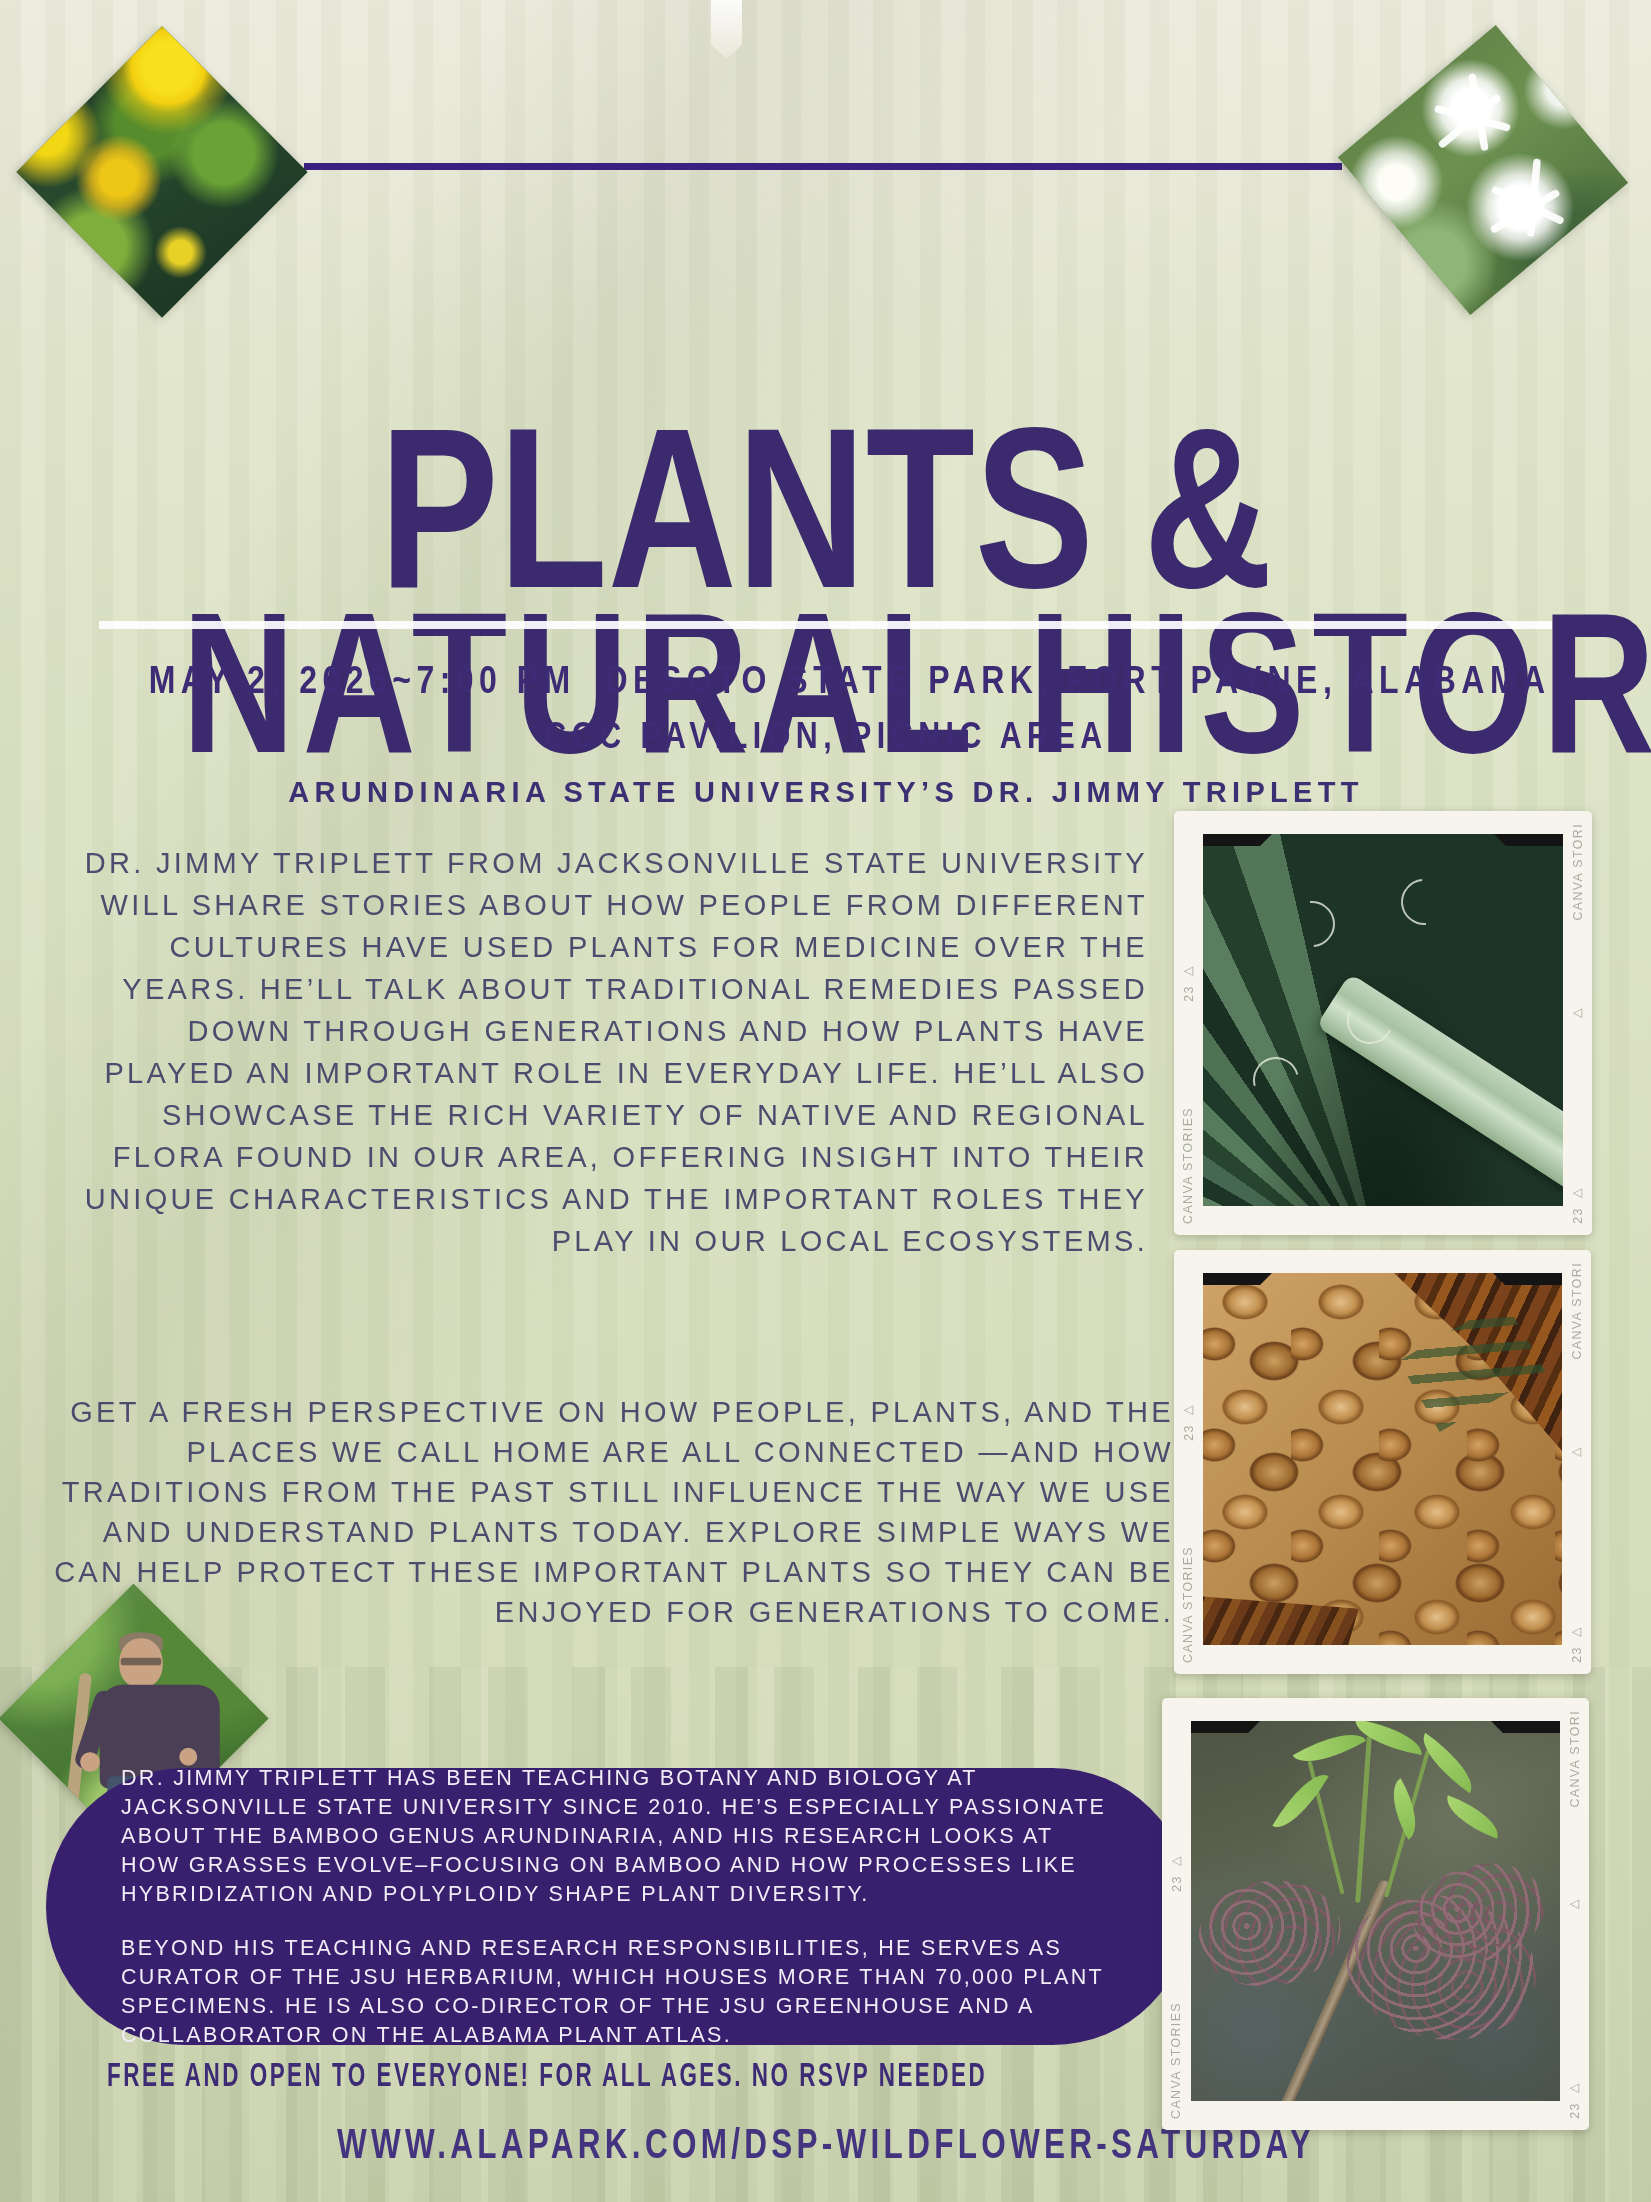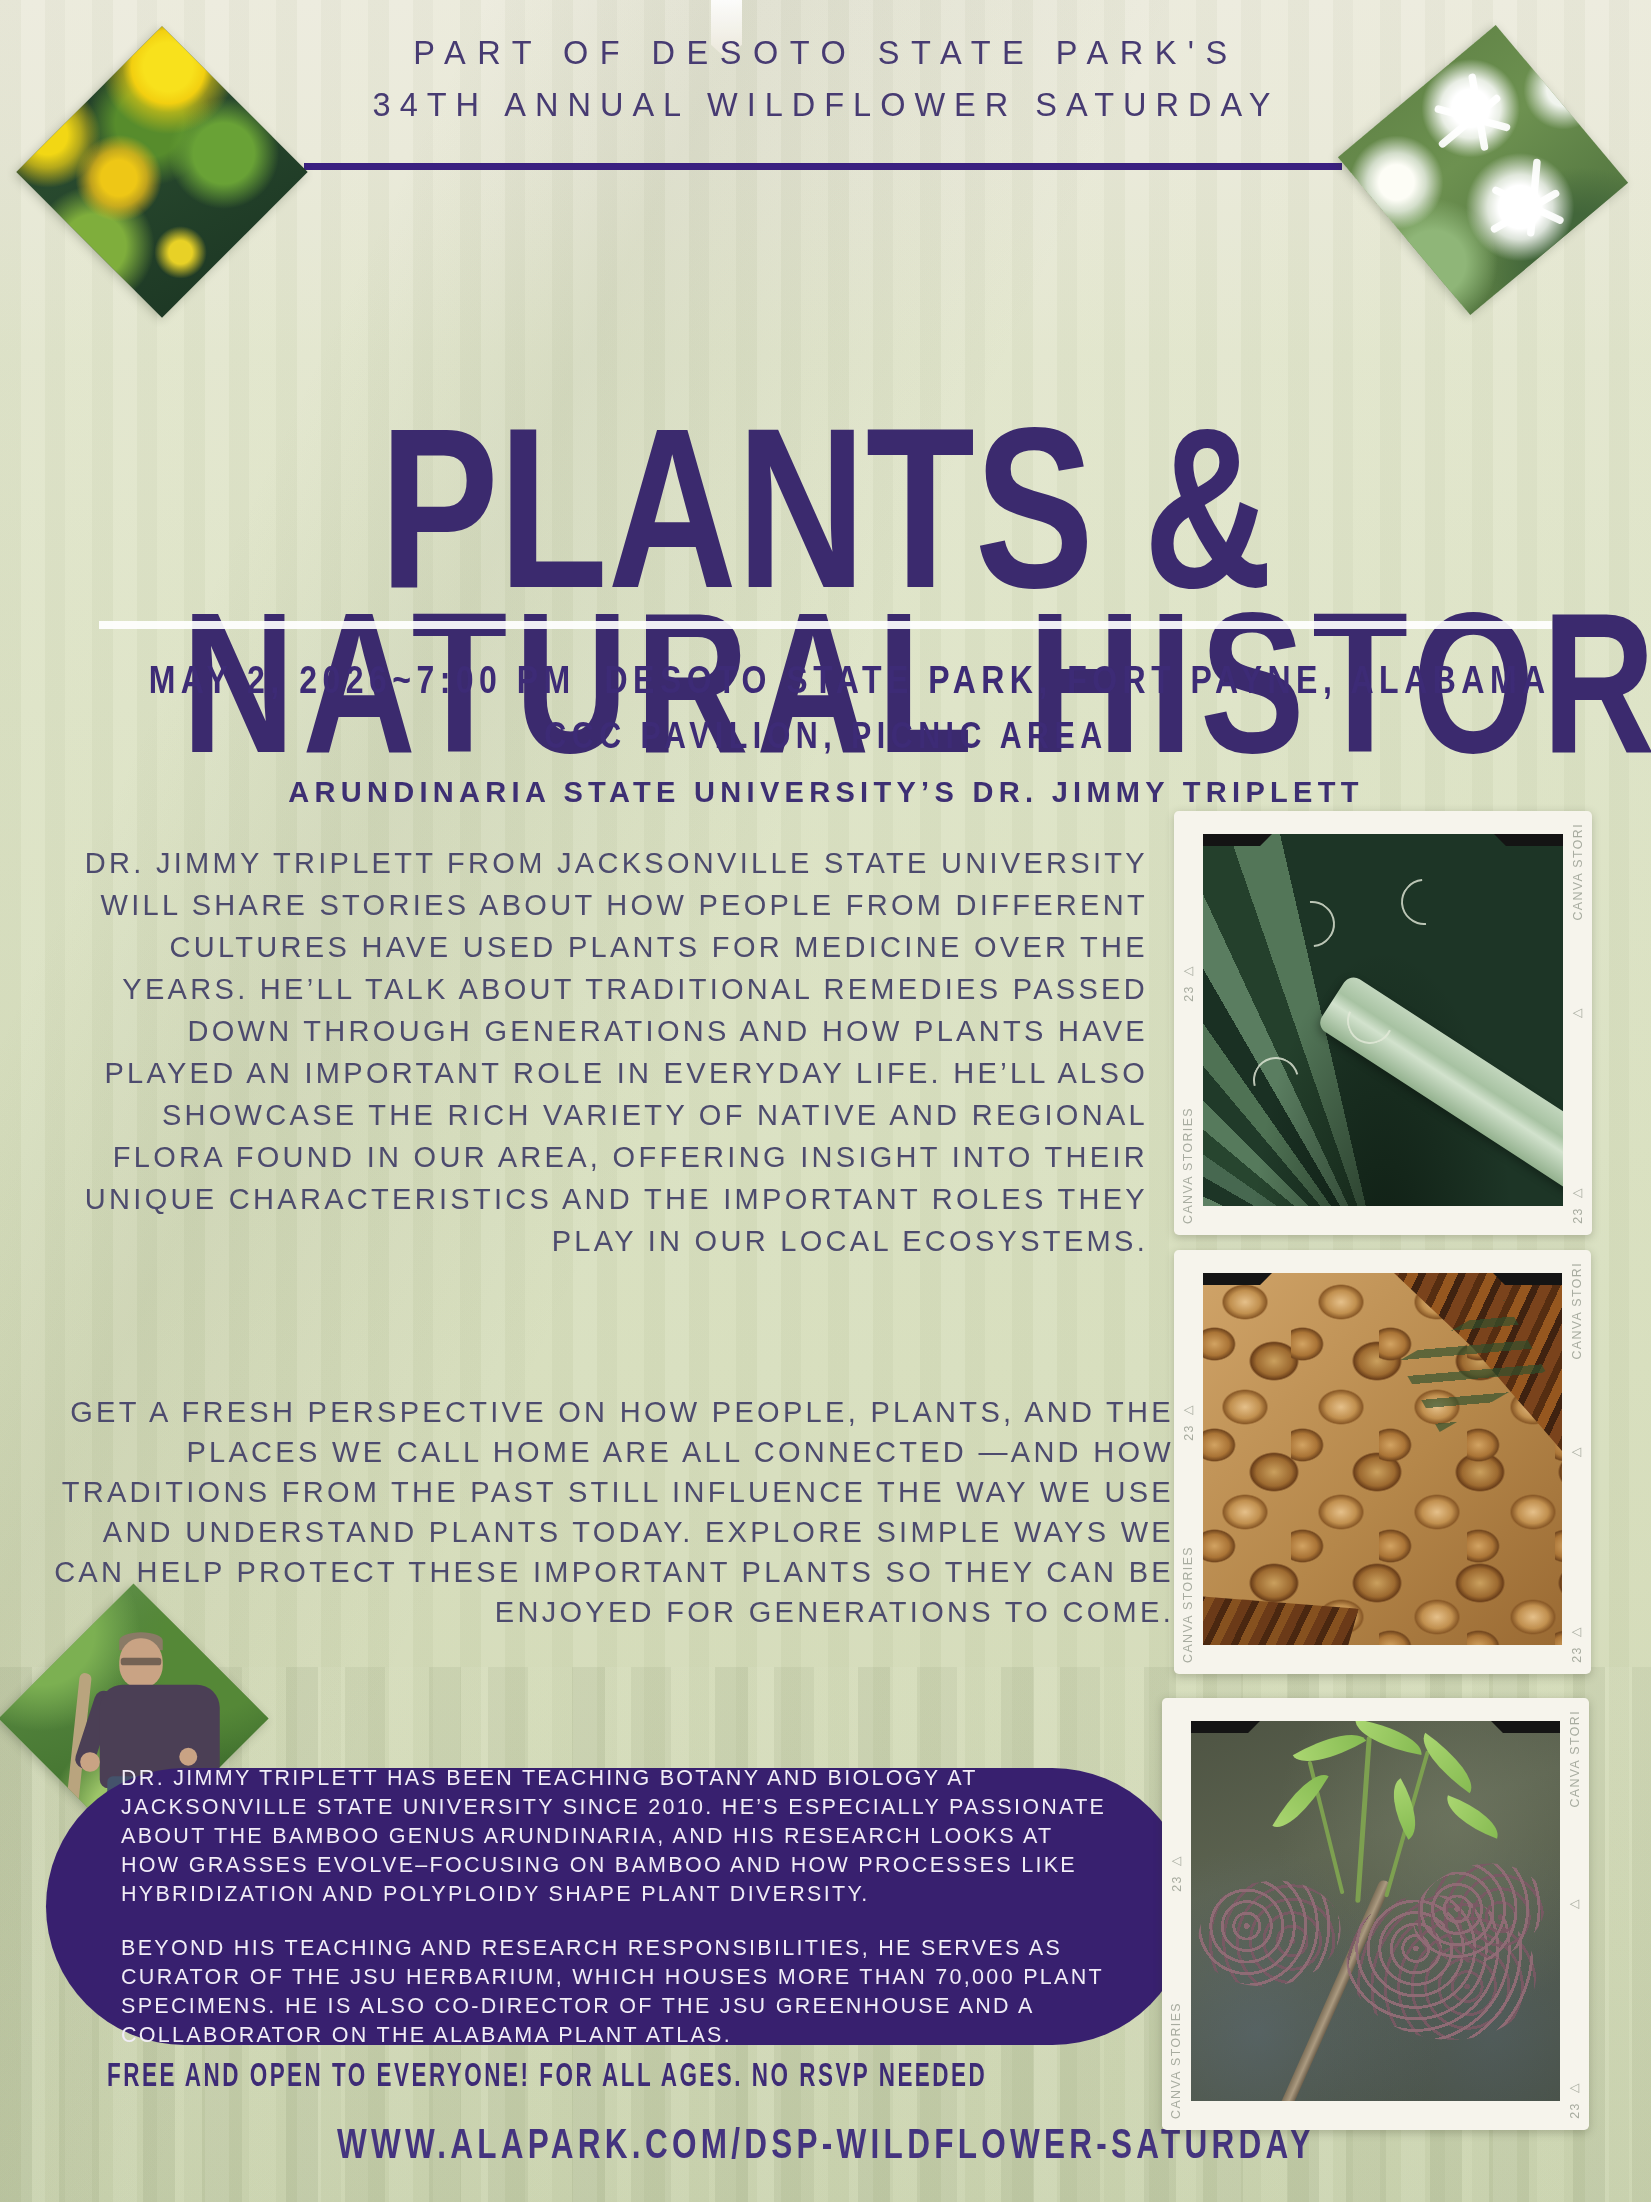--- a/index.html
+++ b/index.html
@@ -172,24 +172,20 @@
       repeating-radial-gradient(circle at 65% 60%, rgba(122,88,100,.9) 0 2.9px, transparent 2.9px 13.4px);}
 </style>
 </head>
 <body>
 
 <div class="poster">
   <div class="bg-streaks"></div>
   <div class="bg-streaks2"></div>
   <div class="top-tab"></div>
 
-  <div class="banner">
-    <div class="bl1">PART OF DESOTO STATE PARK'S</div>
-    <div class="bl2">34TH ANNUAL WILDFLOWER SATURDAY</div>
-  </div>
   <div class="hr-line"></div>
 
   <div class="diamond d-left">
     <div class="d-inner art-yellow"></div>
   </div>
   <div class="diamond d-right">
     <div class="d-inner art-white">
       <span class="spike" style="left:34%;top:32%;transform:rotate(15deg);"></span>
       <span class="spike" style="left:36%;top:30%;transform:rotate(80deg);"></span>
       <span class="spike" style="left:33%;top:33%;transform:rotate(-40deg);"></span>

